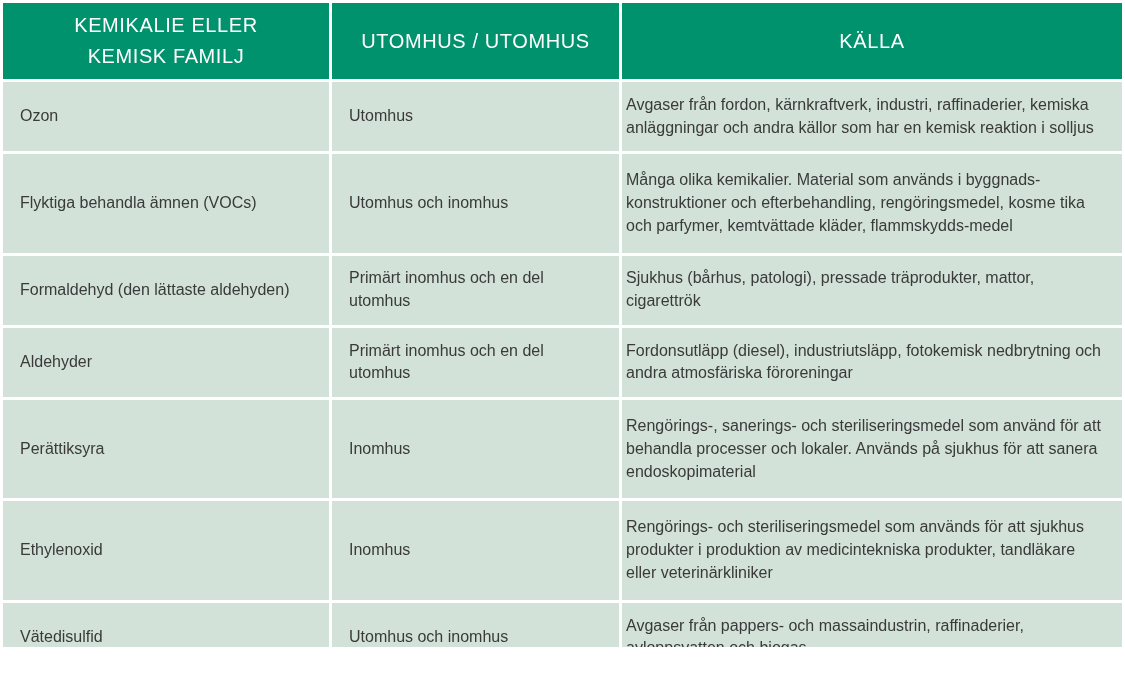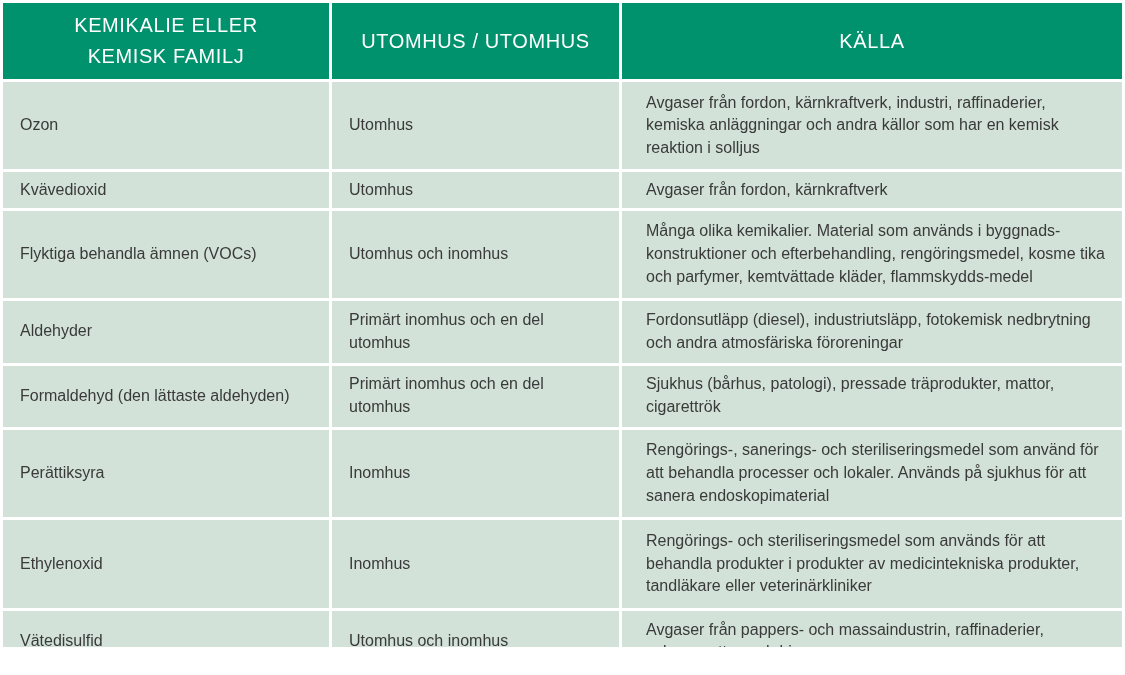--- a/index.html
+++ b/index.html
@@ -43,21 +43,21 @@
   }
 
   tbody td {
     background: #D2E2D8;
     color: #3A3A3A;
     font-size: 16px;
     font-weight: 400;
     line-height: 1.42;
     padding: 4px 17px;
   }
-  tbody td.source-cell { padding-left: 24px; }
+  tbody td.source-cell { padding-left: 4px; }
 </style>
 </head>
 <body>
 
 <div class="page">
   <table class="chem-table">
     <colgroup>
       <col class="c1">
       <col class="c2">
       <col class="c3">
@@ -72,48 +72,43 @@
         <th>KÄLLA</th>
       </tr>
     </thead>
     <tbody>
         <tr>
           <td class="chemical-cell">Ozon</td>
           <td class="location-cell">Utomhus</td>
           <td class="source-cell">Avgaser från fordon, kärnkraftverk, industri, raffinaderier, kemiska anläggningar och andra källor som har en kemisk reaktion i solljus</td>
         </tr>
         <tr>
-          <td class="chemical-cell">Kvävedioxid</td>
-          <td class="location-cell">Utomhus</td>
-          <td class="source-cell">Avgaser från fordon, kärnkraftverk</td>
-        </tr>
-        <tr>
           <td class="chemical-cell">Flyktiga behandla ämnen (VOCs)</td>
           <td class="location-cell">Utomhus och inomhus</td>
           <td class="source-cell">Många olika kemikalier. Material som används i byggnads-konstruktioner och efterbehandling, rengöringsmedel, kosme tika och parfymer, kemtvättade kläder, flammskydds-medel</td>
         </tr>
         <tr>
+          <td class="chemical-cell">Formaldehyd (den lättaste aldehyden)</td>
+          <td class="location-cell">Primärt inomhus och en del utomhus</td>
+          <td class="source-cell">Sjukhus (bårhus, patologi), pressade träprodukter, mattor, cigarettrök</td>
+        </tr>
+        <tr>
           <td class="chemical-cell">Aldehyder</td>
           <td class="location-cell">Primärt inomhus och en del utomhus</td>
           <td class="source-cell">Fordonsutläpp (diesel), industriutsläpp, fotokemisk nedbrytning och andra atmosfäriska föroreningar</td>
-        </tr>
-        <tr>
-          <td class="chemical-cell">Formaldehyd (den lättaste aldehyden)</td>
-          <td class="location-cell">Primärt inomhus och en del utomhus</td>
-          <td class="source-cell">Sjukhus (bårhus, patologi), pressade träprodukter, mattor, cigarettrök</td>
         </tr>
         <tr>
           <td class="chemical-cell">Perättiksyra</td>
           <td class="location-cell">Inomhus</td>
           <td class="source-cell">Rengörings-, sanerings- och steriliseringsmedel som använd för att behandla processer och lokaler. Används på sjukhus för att sanera endoskopimaterial</td>
         </tr>
         <tr>
           <td class="chemical-cell">Ethylenoxid</td>
           <td class="location-cell">Inomhus</td>
-          <td class="source-cell">Rengörings- och steriliseringsmedel som används för att behandla produkter i produkter av medicintekniska produkter, tandläkare eller veterinärkliniker</td>
+          <td class="source-cell">Rengörings- och steriliseringsmedel som används för att sjukhus produkter i produktion av medicintekniska produkter, tandläkare eller veterinärkliniker</td>
         </tr>
         <tr>
           <td class="chemical-cell">Vätedisulfid</td>
           <td class="location-cell">Utomhus och inomhus</td>
           <td class="source-cell">Avgaser från pappers- och massaindustrin, raffinaderier, avloppsvatten och biogas</td>
         </tr>
       </tbody>
   </table>
 </div>
 

